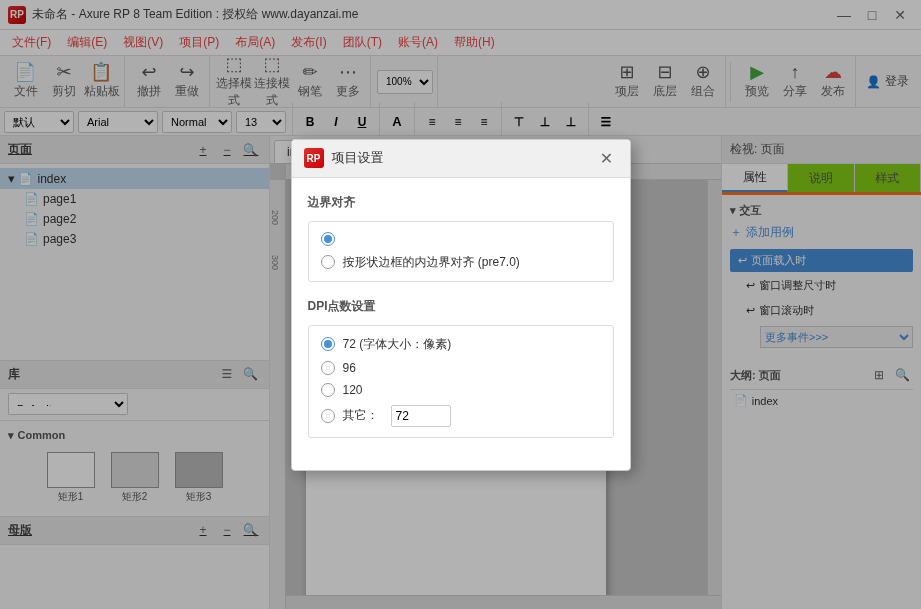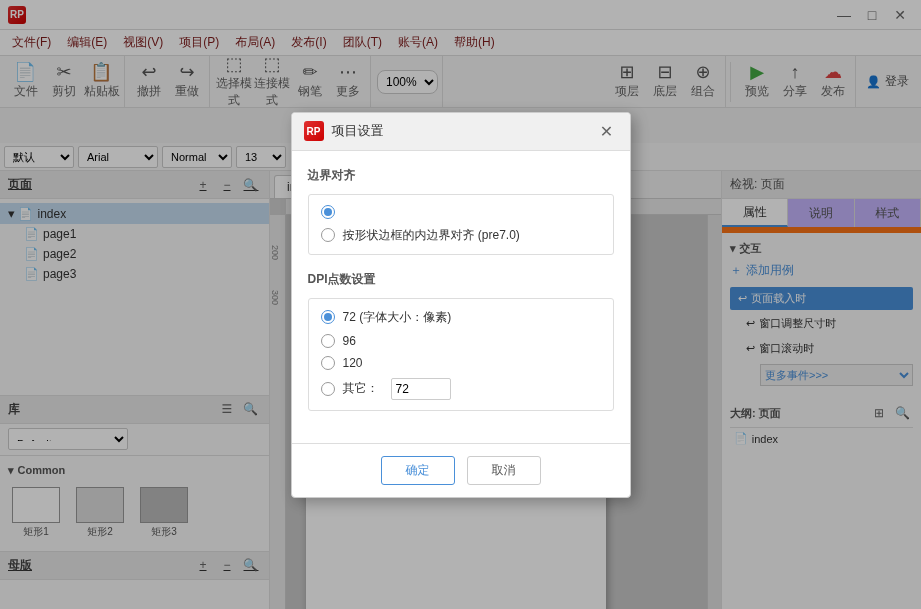--- a/index.html
+++ b/index.html
@@ -38,21 +38,21 @@
       height: 26px;
       display: flex;
       align-items: center;
       padding: 0 4px;
       border-bottom: 1px solid #ddd;
     }
     .menu-item {
       padding: 2px 8px;
       cursor: pointer;
       font-size: 12px;
-      color: #7f1d1d;
+      color: #ef4444;
       height: 100%;
       display: flex; align-items: center;
     }
 
     
     .toolbar {
       background: #f5f5f5;
       height: 52px;
       display: flex;
       align-items: center;
@@ -73,39 +73,38 @@
       display: flex; flex-direction: column;
       align-items: center; justify-content: center;
       cursor: pointer; border: none; background: none;
       gap: 2px; font-size: 10px; color: #555;
       border-radius: 2px;
     }
     .toolbar-icon { font-size: 18px; line-height: 1; }
     .toolbar-label { font-size: 12px; color: #666; }
     .zoom-select {
       height: 24px; border: 1px solid #ccc; background: #fff;
-      font-size: 12px; padding: 0 4px; border-radius: 8px;
+      font-size: 10px; padding: 0 4px; border-radius: 2px;
     }
     .toolbar-separator { width: 1px; height: 40px; background: #ddd; margin: 0 2px; }
     .login-btn {
       display: flex; align-items: center; gap: 4px;
       padding: 4px 8px; cursor: pointer; color: #555;
       font-size: 12px;
     }
 
     
     .format-bar {
       background: #f5f5f5;
       height: 28px;
       display: flex;
       align-items: center;
       padding: 0 4px;
       border-bottom: 1px solid #ddd;
       gap: 4px;
-      margin-top: 35px;
     }
     .format-select {
       height: 22px; border: 1px solid #ccc; background: #fff;
       font-size: 11px; padding: 0 4px; border-radius: 2px;
     }
     .format-btn {
       width: 22px; height: 22px;
       display: flex; align-items: center; justify-content: center;
       cursor: pointer; border: 1px solid transparent;
       background: none; font-size: 12px; font-weight: bold;
@@ -181,21 +180,21 @@
     .library-select {
       height: 22px; border: 1px solid #ccc; background: #fff;
       font-size: 11px; padding: 8px 4px; border-radius: 2px;
       width: 120px;
     }
     .library-content { flex: 1; overflow-y: auto; padding: 4px; }
     .library-group-header {
       font-size: 11px; color: #555; font-weight: bold;
       padding: 4px 4px 2px; display: flex; align-items: center; gap: 4px;
     }
-    .library-items { display: flex; flex-wrap: wrap; gap: 8px; padding: 4px; }
+    .library-items { display: flex; flex-wrap: wrap; gap: 8px; padding: 4px; justify-content: center; }
     .library-item {
       display: flex; flex-direction: column; align-items: center;
       gap: 2px; cursor: pointer; padding: 4px;
       border-radius: 3px;
     }
     .lib-shape {
       width: 48px; height: 36px;
       border: 1px solid #999; background: #fff;
     }
     .lib-label { font-size: 10px; color: #555; }
@@ -281,27 +280,27 @@
       background: #e8e8e8;
       display: flex;
       align-items: center;
       justify-content: space-between;
       padding: 0 8px;
       border-bottom: 1px solid #ddd;
       font-size: 12px; color: #555;
     }
     .right-tabs {
       display: flex;
-      border-bottom: 6px solid #f97316;
+      border-bottom: 3px solid #f97316;
     }
     .right-tab {
       flex: 1; height: 28px;
       display: flex; align-items: center; justify-content: center;
       cursor: pointer; font-size: 12px; color: #555;
-      border-right: 1px solid #ddd; background: #c4b5fd;
+      border-right: 1px solid #ddd; background: #84cc16;
     }
     .right-tab.active { background: #fff; border-bottom: 2px solid #4a90d9; color: #333; }
     .right-content { flex: 1; overflow-y: auto; padding: 8px; }
     .section-header {
       display: flex; align-items: center; gap: 4px;
       font-size: 11px; color: #555; font-weight: bold;
       margin-bottom: 4px; cursor: pointer;
     }
     .add-case {
       display: flex; align-items: center; gap: 4px;
@@ -428,20 +427,21 @@
       cursor: pointer;
       font-size: 12px;
     }
   </style>
 </head>
 <body>
 
 <div class="title-bar">
   <div class="title-bar-left">
     <div class="title-logo">RP</div>
+    <span class="title-text">未命名 - Axure RP 8 Team Edition : 授权给 www.dayanzai.me</span>
   </div>
   <div class="title-controls">
     <button class="title-btn">—</button>
     <button class="title-btn">□</button>
     <button class="title-btn close">✕</button>
   </div>
 </div>
 
 <div class="menu-bar">
   <div class="menu-item">文件(F)</div>
@@ -773,18 +773,14 @@
             <span>120</span>
           </div>
           <div class="radio-item">
             <div class="radio-btn"></div>
             <span>其它：</span>
             <input class="dpi-input" type="text" value="72" style="">
           </div>
         </div>
       </div>
     </div>
-    <div class="modal-footer">
-      <button class="btn-confirm">确定</button>
-      <button class="btn-cancel">取消</button>
-    </div>
   </div>
 </div>
 
 </body></html>

